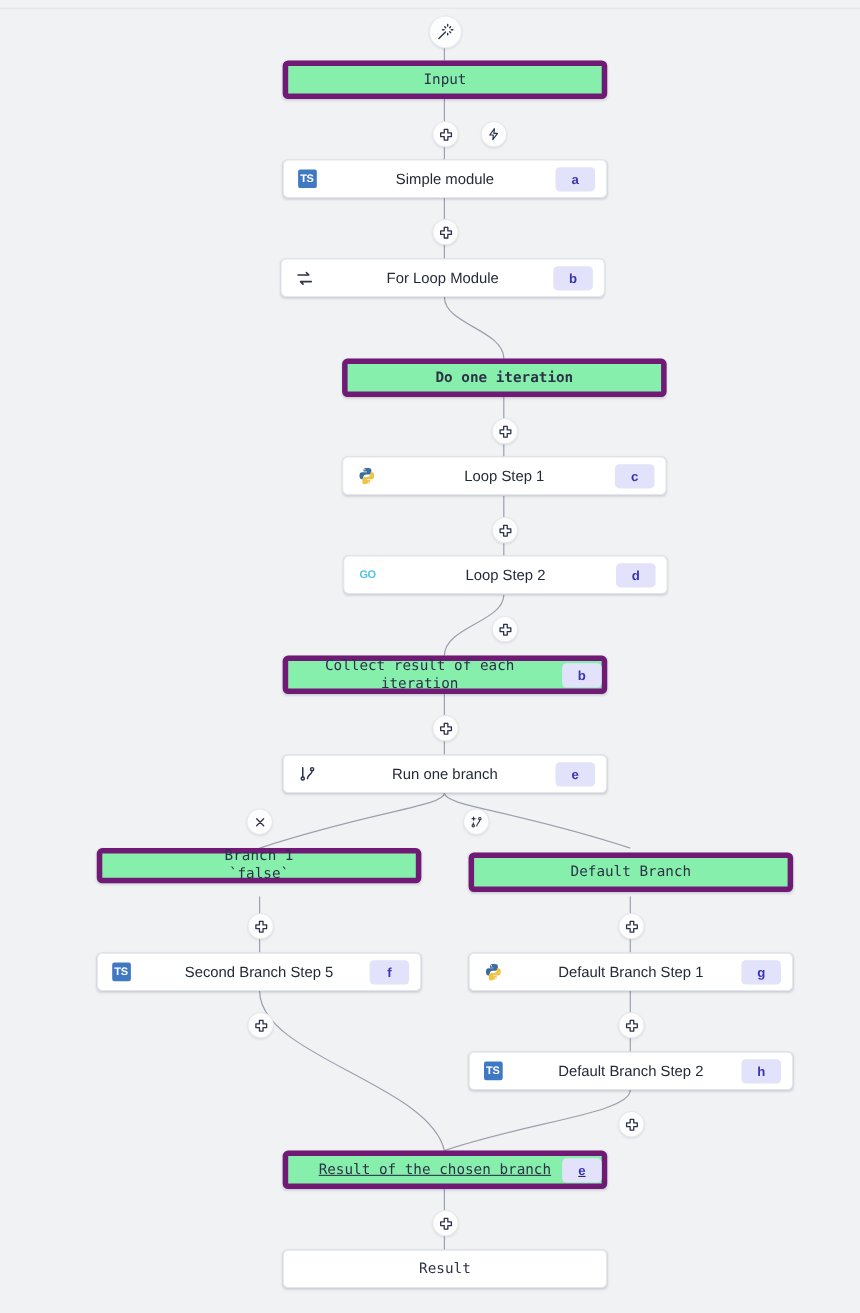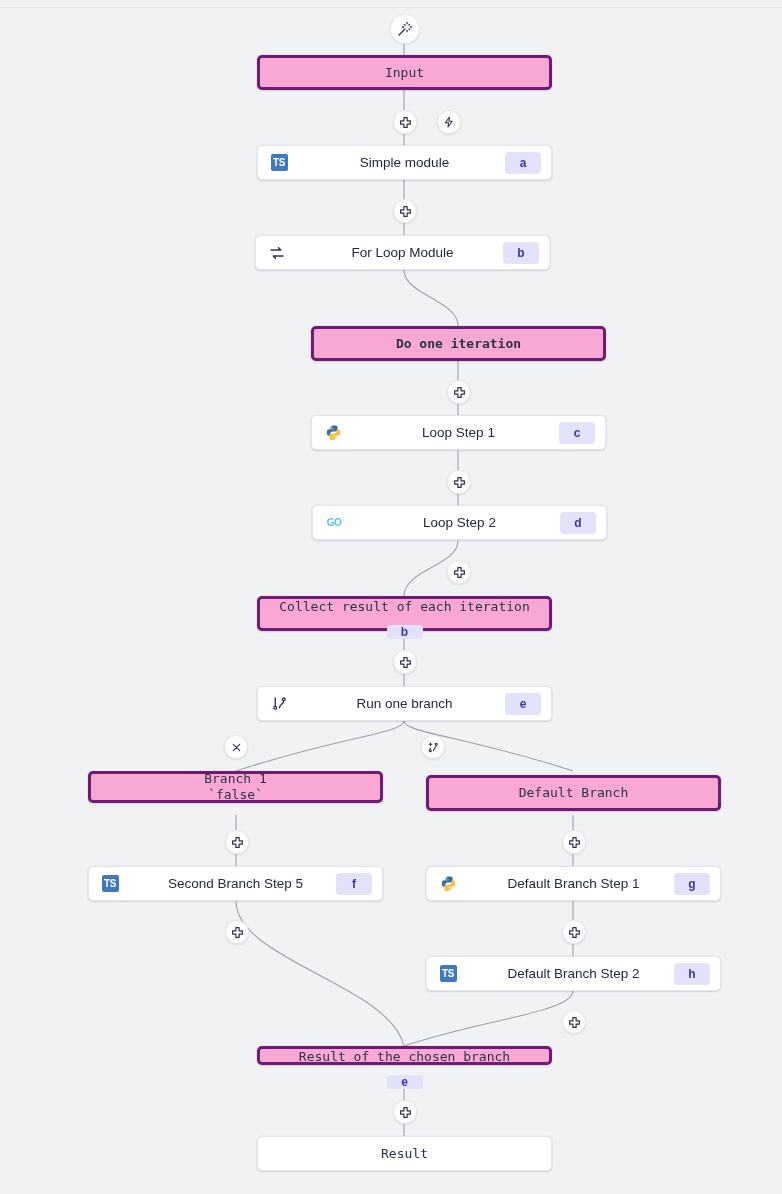--- a/index.html
+++ b/index.html
@@ -29,22 +29,22 @@
   .node {
     position: absolute;
     box-sizing: border-box;
     border-radius: 5px;
     display: flex;
     align-items: center;
     box-shadow: 0 1px 2px rgba(20,30,60,0.13), 0 0 0 0.5px rgba(40,50,80,0.05);
   }
   
   .node.virtual {
-    background: #f9a8d4;
-    border: 3px solid #701a75;
+    background: #86efac;
+    border: 5px solid #701a75;
     font-family: "DejaVu Sans Mono", "Liberation Mono", monospace;
     font-size: 13px;
     color: #2c3347;
     justify-content: center;
   }
   .node.virtual .vlabel {
     text-align: center;
     line-height: 16px;
     white-space: pre-line;
   }
@@ -64,21 +64,21 @@
   }
   .node.terminal {
     background: #ffffff;
     border: 1px solid #e3e6ec;
     font-family: "DejaVu Sans Mono", "Liberation Mono", monospace;
     font-size: 13px;
     color: #2c3347;
     justify-content: center;
   }
   
-  .node.virtual.withbadge { justify-content: space-between; gap: 10px; flex-direction: column; }
+  .node.virtual.withbadge { justify-content: flex-end; gap: 10px; }
 
   .lang-icon {
     position: absolute;
     left: 12px;
     width: 18px; height: 18px;
     display: flex; align-items: center; justify-content: center;
   }
   .ts-icon {
     width: 17px; height: 17px;
     background: #3e79c1;
@@ -356,21 +356,21 @@
     <span class="mlabel">Default Branch Step 2</span>
     <span class="badge">h</span>
   </div>
 
   <div class="circle-btn" style="left:562px; top:1010px;">
     <svg width="13" height="13" viewBox="0 0 24 24" fill="none" stroke="#2c3347" stroke-width="2.2" stroke-linejoin="round">
       <path d="M9 3h6v6h6v6h-6v6H9v-6H3V9h6z"></path>
     </svg>
   </div>
 
-  <div class="node virtual withbadge" style="left:257px; top:1046px; width:295px; height:19px;">
+  <div class="node virtual withbadge" style="left:257px; top:1046px; width:295px; height:35px;text-decoration:underline;">
     <span class="vlabel">Result of the chosen branch</span>
     <span class="badge inline">e</span>
   </div>
 
   <div class="circle-btn" style="left:393px; top:1100px;">
     <svg width="13" height="13" viewBox="0 0 24 24" fill="none" stroke="#2c3347" stroke-width="2.2" stroke-linejoin="round">
       <path d="M9 3h6v6h6v6h-6v6H9v-6H3V9h6z"></path>
     </svg>
   </div>
 

